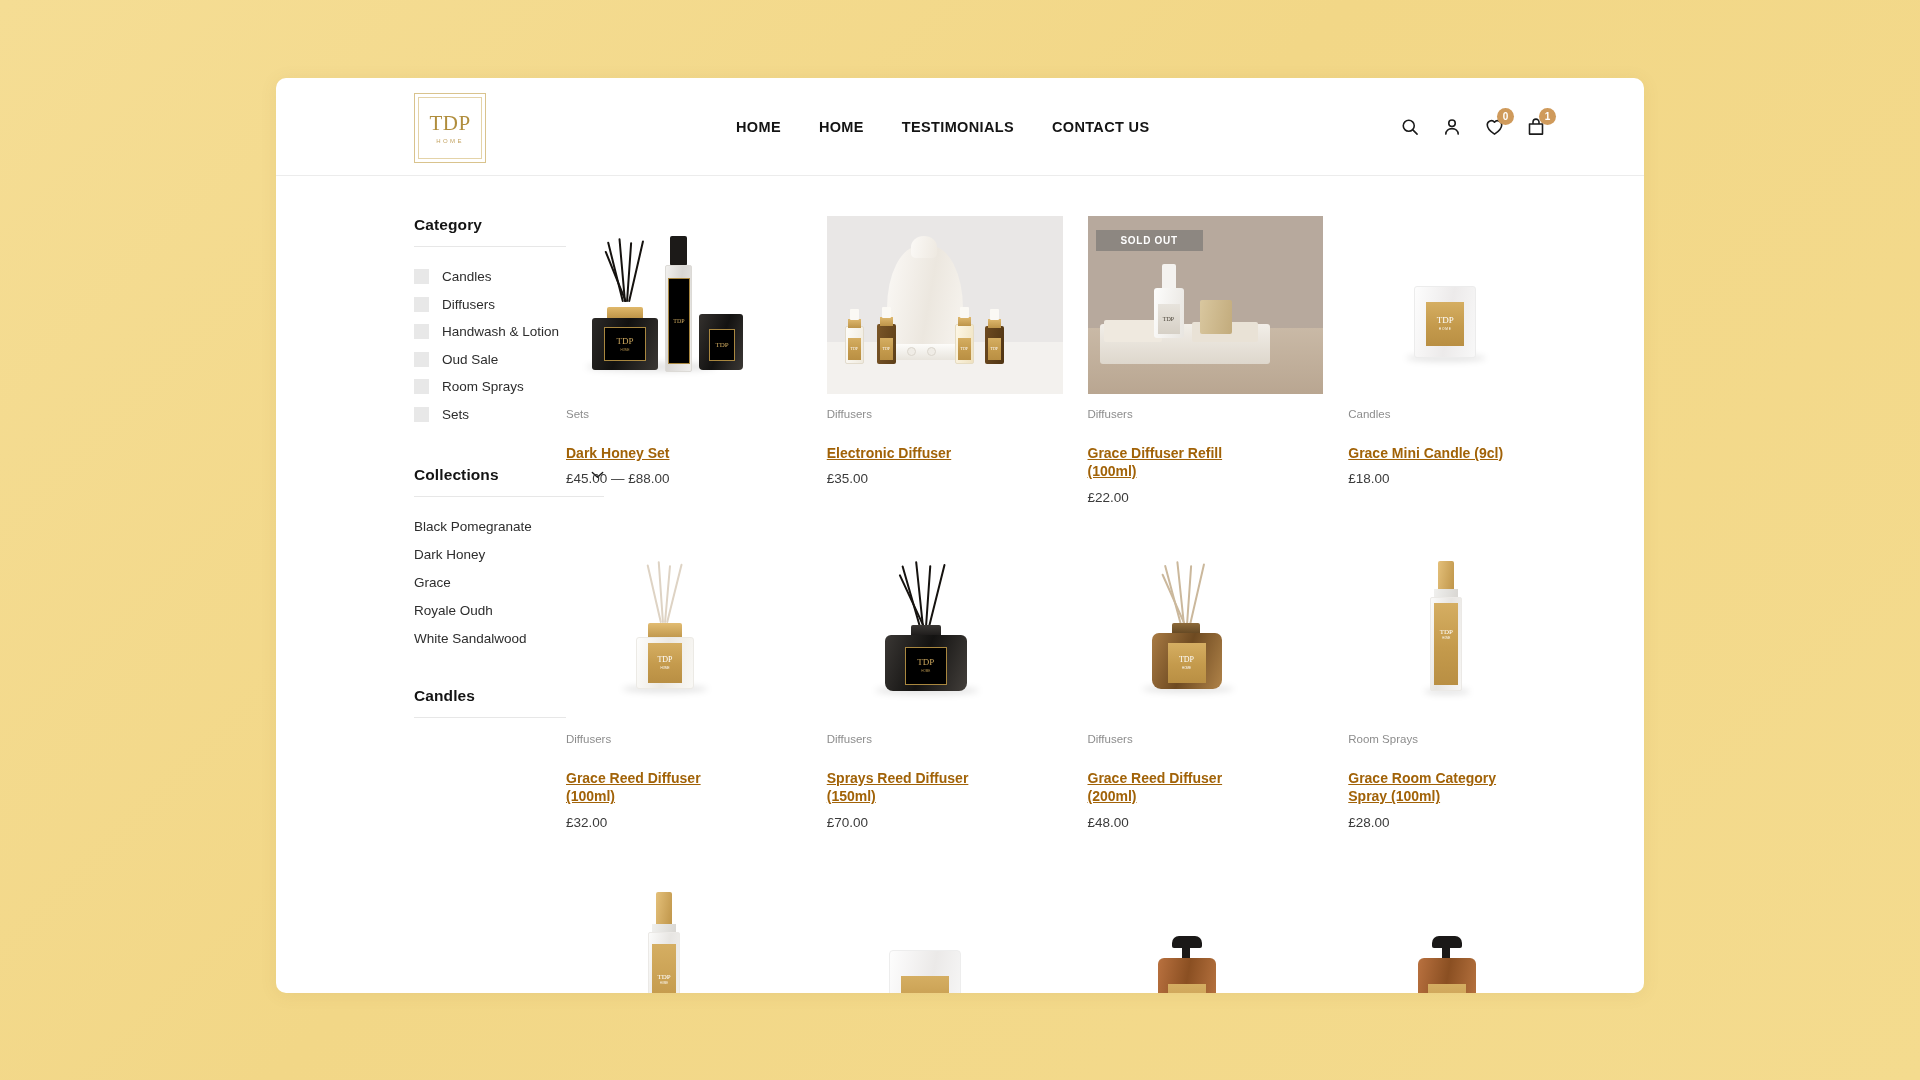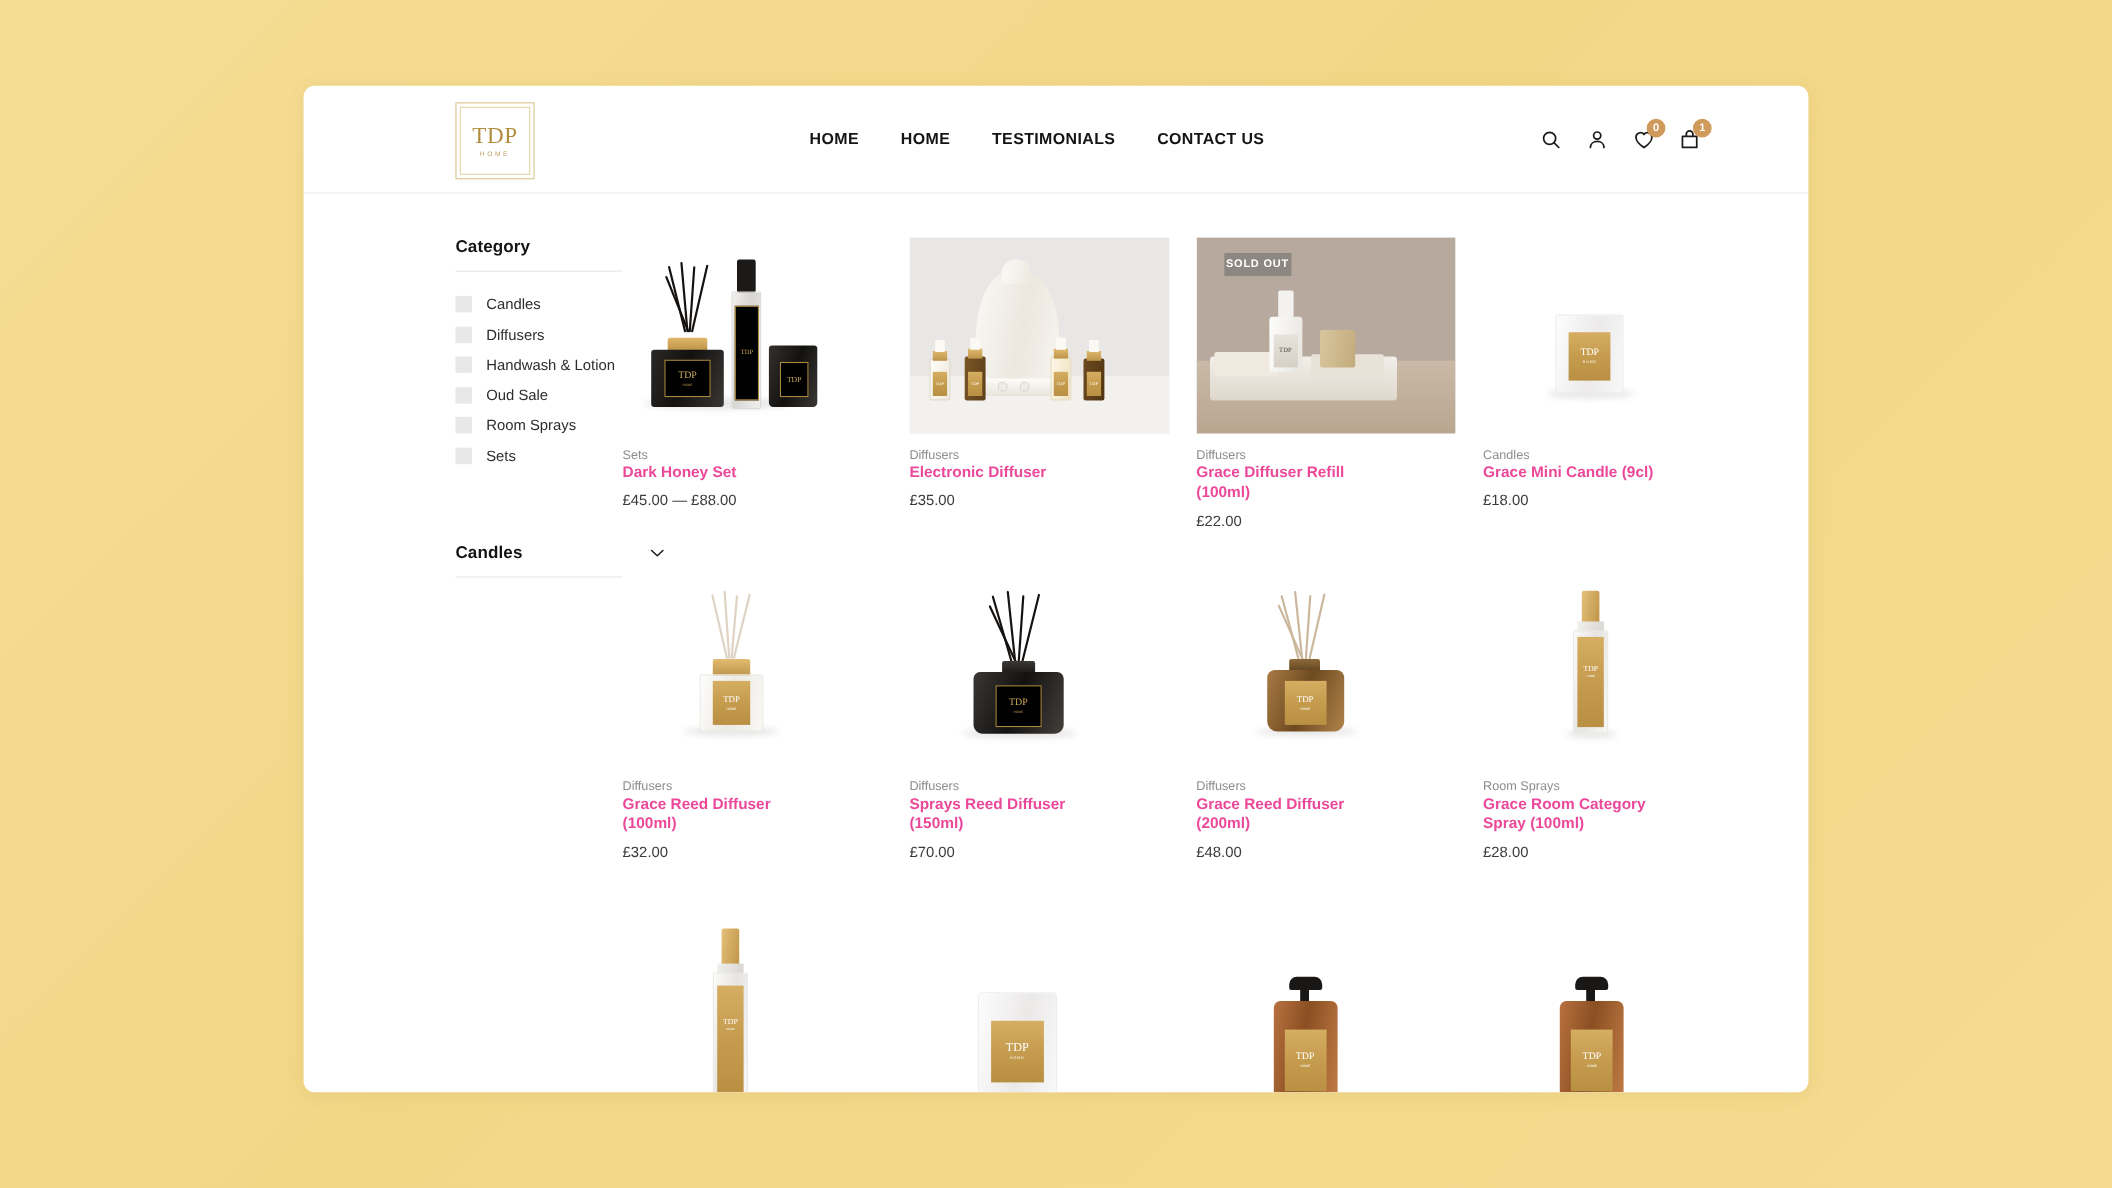--- a/index.html
+++ b/index.html
@@ -168,36 +168,36 @@
   .thumb.bg-grey { background: #e9e7e6; }
   .thumb.bg-taupe { background: #b7a99d; }
   .sold {
     position: absolute;
     left: 8px; top: 14px;
     background: rgba(125,122,118,.72);
     color: #fff;
     font-size: 10px;
     font-weight: 700;
     letter-spacing: .7px;
-    padding: 5px 2px;
+    padding: 5px 25px;
     z-index: 5;
-    margin-left: 17px;
   }
   .p-cat {
     font-size: 11.5px;
     color: #8d8d8d;
     margin-top: 14px;
   }
   .p-name {
     font-size: 14px;
     font-weight: 700;
-    color: #ec4899;
-    margin-top: 0;
+    color: #a16207;
+    margin-top: 24px;
     line-height: 1.32;
     max-width: 175px;
+    text-decoration: underline;
   }
   .p-price {
     font-size: 13.5px;
     color: #3b3b3b;
     margin-top: 9px;
   }
 
   
   .art { position: absolute; inset: 0; }
 
@@ -331,20 +331,35 @@
           </div>
           <div class="check-row">
             <span class="cbox"></span>
             <span class="check-label">Sets</span>
           </div>
         </div>
       </div>
 
       <div class="gap-a"></div>
 
+      <div class="filter-block">
+        <div class="filter-head">
+          <span class="filter-title">Collections</span>
+          <svg class="chev" viewBox="0 0 14 9" fill="none" stroke="#1b1b1b" stroke-width="1.6" stroke-linecap="round" stroke-linejoin="round">
+              <polyline points="1.2,1.6 7,7 12.8,1.6"></polyline>
+            </svg>
+        </div>
+        <div class="filter-list">
+          <div class="link-row">Black Pomegranate</div>
+          <div class="link-row">Dark Honey</div>
+          <div class="link-row">Grace</div>
+          <div class="link-row">Royale Oudh</div>
+          <div class="link-row">White Sandalwood</div>
+        </div>
+      </div>
 
       <div class="gap-b"></div>
 
       <div class="filter-block">
         <div class="filter-head">
           <span class="filter-title">Candles</span>
           <svg class="chev" viewBox="0 0 14 9" fill="none" stroke="#1b1b1b" stroke-width="1.6" stroke-linecap="round" stroke-linejoin="round">
               <polyline points="1.2,1.6 7,7 12.8,1.6"></polyline>
             </svg>
         </div>

